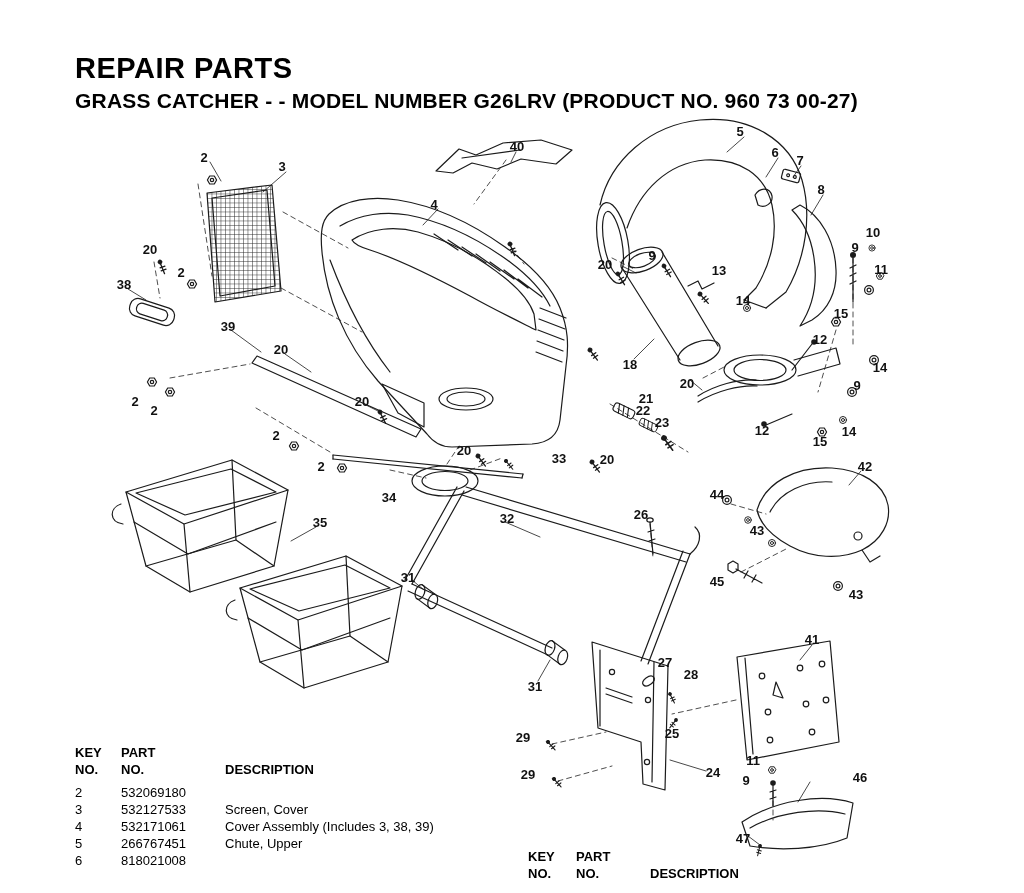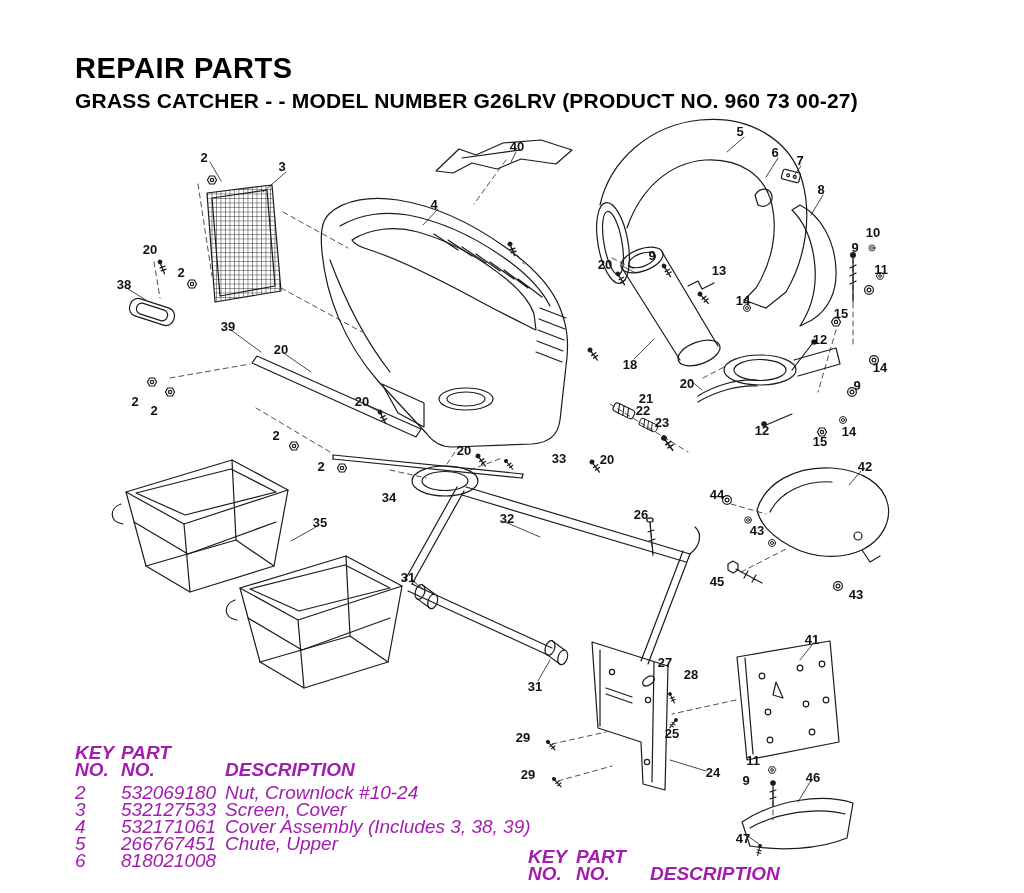--- a/index.html
+++ b/index.html
@@ -10,21 +10,21 @@
   }
   .hdr { position:absolute; left:75px; top:52px; }
   .title { font-size:29px; font-weight:bold; letter-spacing:0.5px; }
   .subtitle { font-size:21px; font-weight:bold; margin-top:4px; letter-spacing:0.2px; }
   svg.art { position:absolute; left:0; top:0; width:1024px; height:893px; }
   #callout-layer { position:absolute; left:0; top:0; width:1024px; height:893px; pointer-events:none; }
   .callout {
     position:absolute; transform:translate(-50%,-50%);
     font-size:13px; font-weight:bold; color:#111; white-space:nowrap;
   }
-  .ptable { position:absolute; font-size:19px; line-height:17px; color:#a21caf;font-style:italic; }
+  .ptable { position:absolute; font-size:13px; line-height:17px; color:#000000; }
   .ptable.left  { left:75px; top:744px; width:430px; }
   .ptable.right { left:528px; top:848px; width:430px; }
   .phead, .prow { display:grid; }
   .ptable.left  .phead, .ptable.left  .prow { grid-template-columns:46px 104px auto; }
   .ptable.right .phead { grid-template-columns:48px 74px auto; }
   .phead { font-weight:bold; }
   .rows { margin-top:6px; }
   .pcell { white-space:nowrap; }
 </style>
 </head>
@@ -371,40 +371,39 @@
       <div class="callout" style="left: 535px; top: 686px;">31</div>
       <div class="callout" style="left: 812px; top: 639px;">41</div>
       <div class="callout" style="left: 665px; top: 662px;">27</div>
       <div class="callout" style="left: 691px; top: 674px;">28</div>
       <div class="callout" style="left: 672px; top: 733px;">25</div>
       <div class="callout" style="left: 523px; top: 737px;">29</div>
       <div class="callout" style="left: 528px; top: 774px;">29</div>
       <div class="callout" style="left: 713px; top: 772px;">24</div>
       <div class="callout" style="left: 753px; top: 760px;">11</div>
       <div class="callout" style="left: 746px; top: 780px;">9</div>
-      <div class="callout" style="left: 813px; top: 777px;">46</div>
+      <div class="callout" style="left: 860px; top: 777px;">46</div>
       <div class="callout" style="left: 743px; top: 838px;">47</div>
     </div>
 
   <div class="ptable left">
     <div class="phead">
       <div class="pcell">KEY</div>
       <div class="pcell">PART</div>
       <div class="pcell"></div>
     </div>
     <div class="phead">
       <div class="pcell">NO.</div>
       <div class="pcell">NO.</div>
       <div class="pcell">DESCRIPTION</div>
     </div>
     <div class="rows" id="parts-rows">
         <div class="prow">
           <div class="pcell">2</div>
           <div class="pcell">532069180</div>
-          <div class="pcell">Nut, Crownlock #10-24</div>
         </div>
         <div class="prow">
           <div class="pcell">3</div>
           <div class="pcell">532127533</div>
           <div class="pcell">Screen, Cover</div>
         </div>
         <div class="prow">
           <div class="pcell">4</div>
           <div class="pcell">532171061</div>
           <div class="pcell">Cover Assembly (Includes 3, 38, 39)</div>

